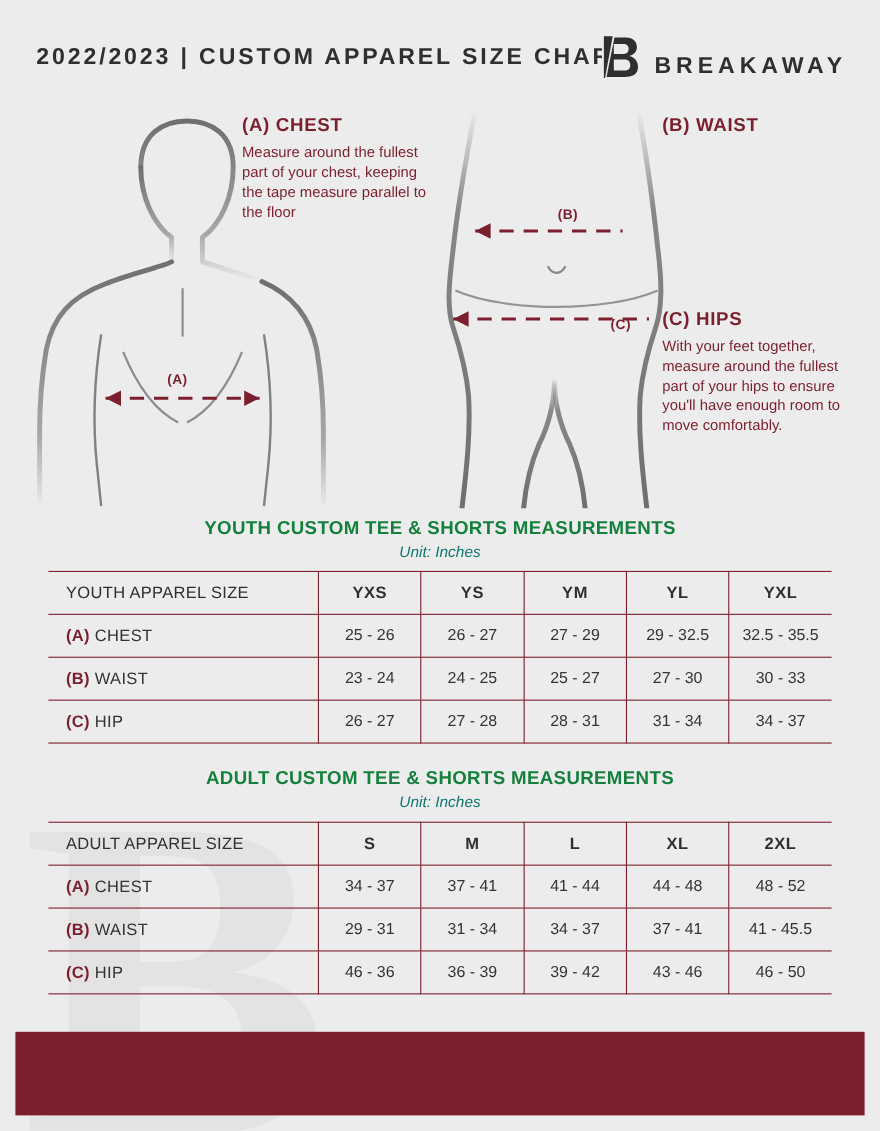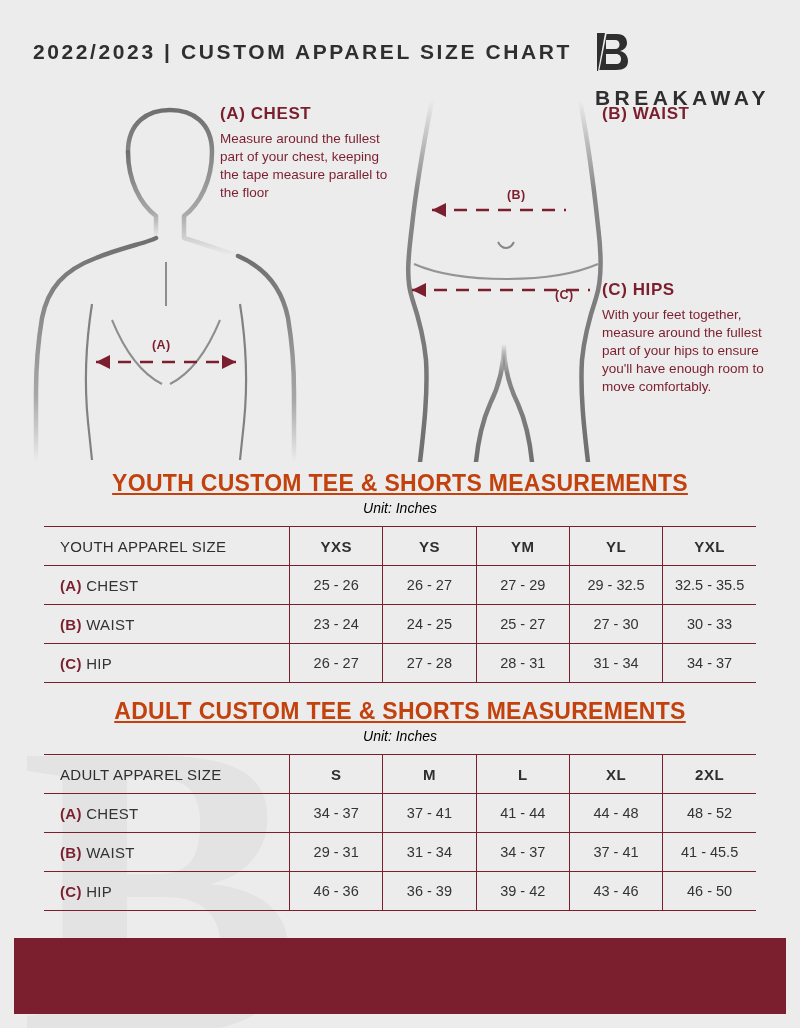--- a/index.html
+++ b/index.html
@@ -51,23 +51,22 @@
     font-weight: 700;
     letter-spacing: 2.6px;
     color: #2f2f2f;
     white-space: nowrap;
   }
   .brand {
     position: absolute;
     right: 30px;
     top: 32px;
     display: flex;
-    align-items: flex-start;
+    align-items: flex-end;
     gap: 14px;
-    flex-direction: column;
   }
   .brand-mark {
     width: 34px;
     height: 40px;
     position: relative;
   }
   .brand-name {
     font-size: 21px;
     font-weight: 700;
     letter-spacing: 4.5px;
@@ -119,31 +118,30 @@
   
   .section {
     position: absolute;
     width: 800px;
   }
   .sec-youth { top: 470px; }
   .sec-adult { top: 698px; }
 
   .sec-title {
     text-align: center;
-    font-size: 23px;
-    font-weight: 700;
-    color: #c2410c;
+    font-size: 17px;
+    font-weight: 700;
+    color: #15803d;
     letter-spacing: 0.3px;
-    text-decoration: underline;
   }
   .sec-unit {
     text-align: center;
     font-size: 14px;
     font-style: italic;
-    color: #000000;
+    color: #0f766e;
     margin-top: 3px;
     margin-bottom: 10px;
   }
 
   table.size {
     border-collapse: collapse;
     width: 712px;
     margin: 0 auto;
     background: transparent;
     table-layout: fixed;

